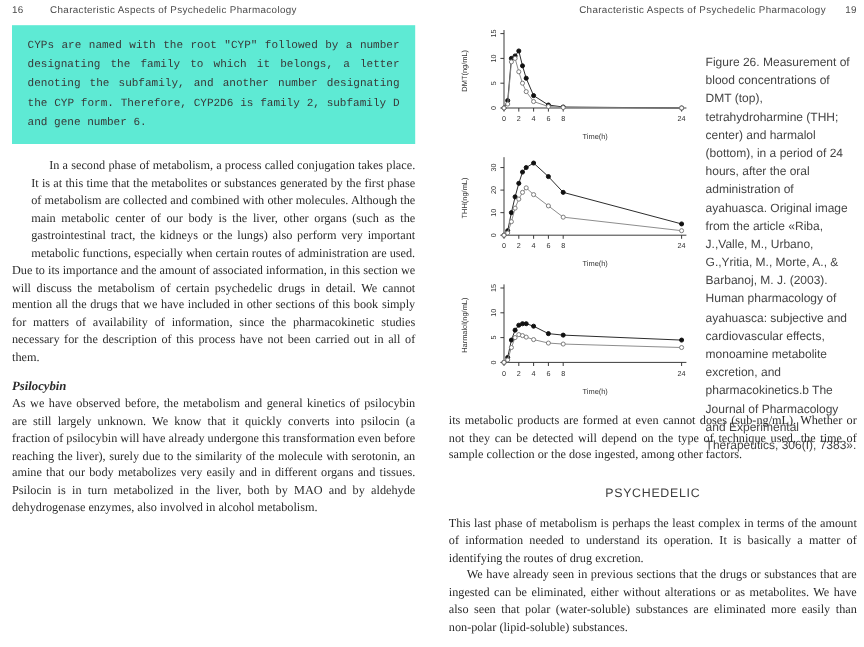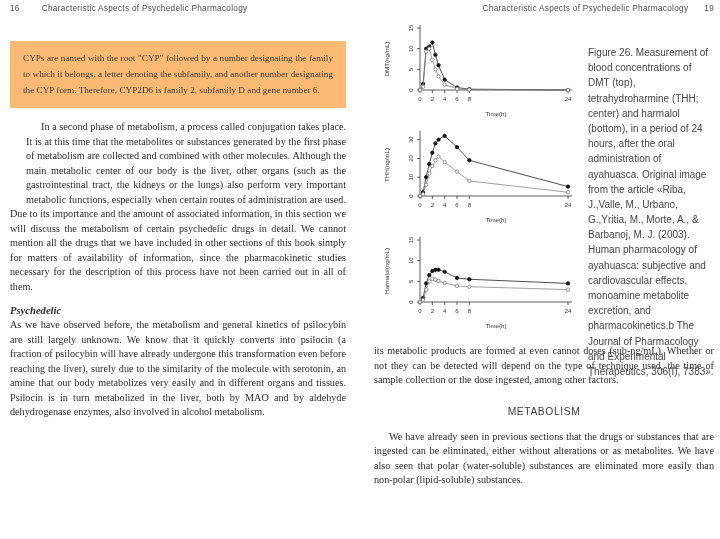--- a/index.html
+++ b/index.html
@@ -17,24 +17,24 @@
     display:flex;align-items:baseline;
     font-family:"Liberation Sans", sans-serif;
     font-size:8.2px;color:#4a4a4a;letter-spacing:0.3px;
     height:12px;
   }
   .running-header.left .page-num{margin-right:22px;}
   .running-header.right{justify-content:flex-end;}
   .running-header.right .page-num{margin-left:16px;}
 
   .info-box{
-    margin-top:25px;
-    background:#fdba74;
+    margin-top:5px;
+    background:#5eead4;
     padding:9px 13px 10px 13px;
-    font-family:Liberation Serif, serif;
+    font-family:Liberation Mono, monospace;
     font-size:9.2px;line-height:1.75;color:#383838;
     text-align:justify;
   }
 
   .body-para{
     font-size:10.2px;line-height:14.5px;text-align:justify;
     margin:0;
   }
   .indent{text-indent:15px;margin-left:16px;}
   .mt{margin-top:12px;}
@@ -73,21 +73,21 @@
 
   <div class="info-box">
     <span>CYPs are named with the root "CYP" followed by a number designating the family to which it belongs, a letter denoting the subfamily, and another number designating the CYP form. Therefore, CYP2D6 is family 2, subfamily D and gene number 6.</span>
   </div>
 
   <p class="body-para indent mt">In a second phase of metabolism, a process called conjugation takes place. It is at this time that the metabolites or substances generated by the first phase of metabolism are collected and combined with other molecules. Although the main metabolic center of our body is the liver, other organs (such as the gastrointestinal tract, the kidneys or the lungs) also perform very important metabolic functions, especially when certain routes of administration are used.</p>
 
 
   <p class="body-para">Due to its importance and the amount of associated information, in this section we will discuss the metabolism of certain psychedelic drugs in detail. We cannot mention all the drugs that we have included in other sections of this book simply for matters of availability of information, since the pharmacokinetic studies necessary for the description of this process have not been carried out in all of them.</p>
 
-  <div class="sub-heading">Psychedelic</div>
+  <div class="sub-heading">Psilocybin</div>
 
   <p class="body-para">As we have observed before, the metabolism and general kinetics of psilocybin are still largely unknown. We know that it quickly converts into psilocin (a fraction of psilocybin will have already undergone this transformation even before reaching the liver), surely due to the similarity of the molecule with serotonin, an amine that our body metabolizes very easily and in different organs and tissues. Psilocin is in turn metabolized in the liver, both by MAO and by aldehyde dehydrogenase enzymes, also involved in alcohol metabolism.</p>
 </div>
 
 <div class="page page-right">
   <div class="running-header right">
     <span>Characteristic Aspects of Psychedelic Pharmacology</span>
     <span class="page-num">19</span>
   </div>
 
@@ -242,16 +242,17 @@
             <circle cx="79" cy="55.879999999999995" r="1.7" fill="#fff" stroke="#777" stroke-width="0.8"></circle>
             <circle cx="91.33333333333333" cy="56.70666666666666" r="1.7" fill="#fff" stroke="#777" stroke-width="0.8"></circle>
             <circle cx="190" cy="59.6" r="1.7" fill="#fff" stroke="#777" stroke-width="0.8"></circle>
           </svg></div>
     </div>
     <div class="figure-caption">Figure 26. Measurement of blood concentrations of DMT (top), tetrahydroharmine (THH; center) and harmalol (bottom), in a period of 24 hours, after the oral administration of ayahuasca. Original image from the article «Riba, J.,Valle, M., Urbano, G.,Yritia, M., Morte, A., &amp; Barbanoj, M. J. (2003). Human pharmacology of ayahuasca: subjective and cardiovascular effects, monoamine metabolite excretion, and pharmacokinetics.b The Journal of Pharmacology and Experimental Therapeutics, 306(I), 7383».</div>
   </div>
 
   <p class="r-para">its metabolic products are formed at even cannot doses (sub-ng/mL). Whether or not they can be detected will depend on the type of technique used, the time of sample collection or the dose ingested, among other factors.</p>
 
-  <div class="section-heading">METABOLISM</div>
-
+  <div class="section-heading">PSYCHEDELIC</div>
+
+  <p class="r-para">This last phase of metabolism is perhaps the least complex in terms of the amount of information needed to understand its operation. It is basically a matter of identifying the routes of drug excretion.</p>
   <p class="r-para indent">We have already seen in previous sections that the drugs or substances that are ingested can be eliminated, either without alterations or as metabolites. We have also seen that polar (water-soluble) substances are eliminated more easily than non-polar (lipid-soluble) substances.</p>
 </div>
 
 </body></html>

